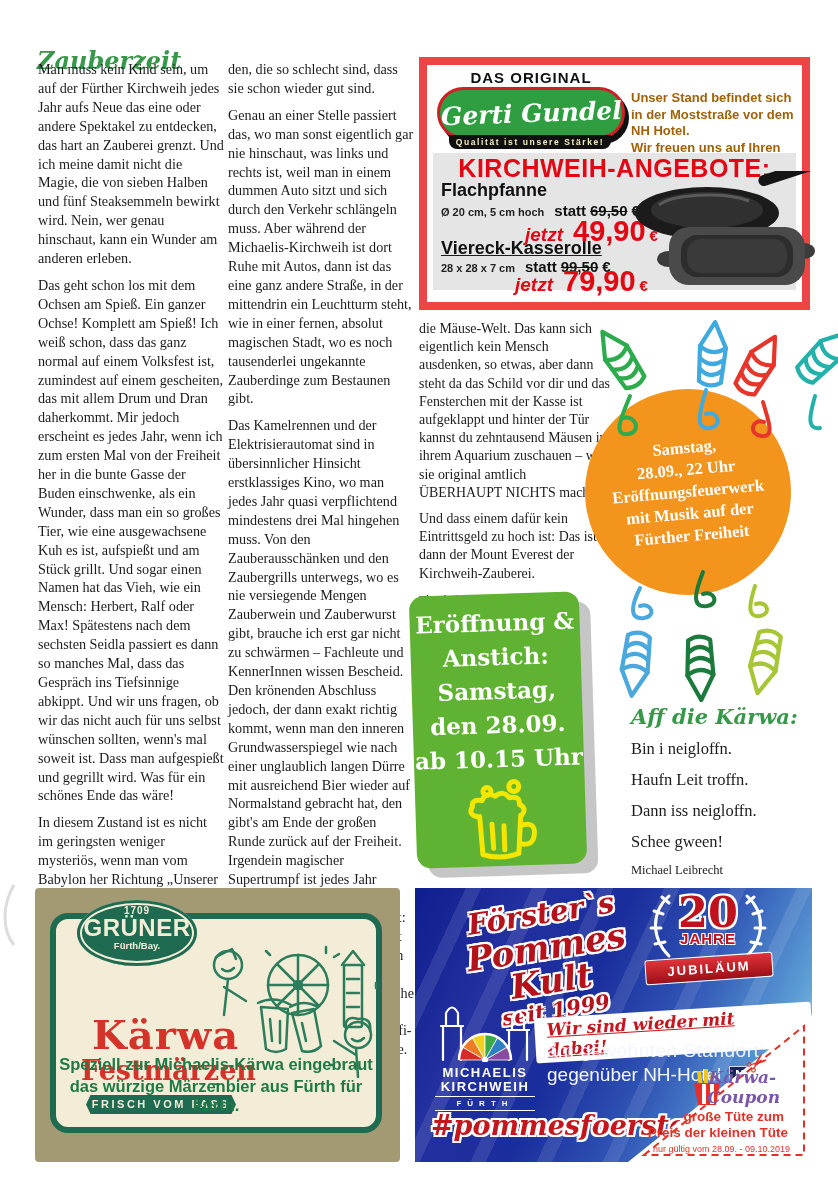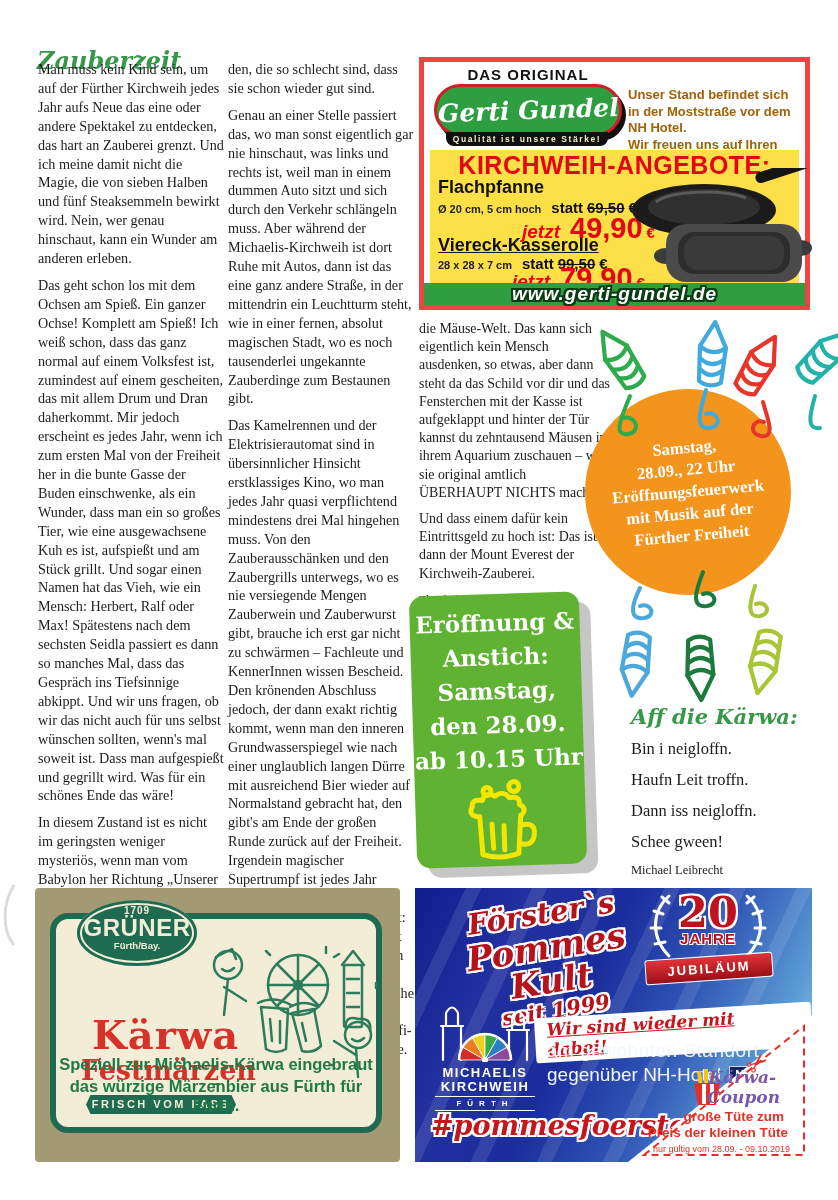--- a/index.html
+++ b/index.html
@@ -10,29 +10,29 @@
   
   .article-title{left:37px;top:30px;font:italic bold 24px "DejaVu Serif",serif;color:#38984a;}
   .col{line-height:18.9px;font-size:14.2px;text-align:left;}
   .col p{margin:0 0 8px 0;}
   #col1{left:38px;top:60px;width:186px;height:818px;}
   #col2{left:228px;top:60px;width:186px;height:818px;}
   #col3{left:419px;top:320px;width:192px;height:290px;font-size:13.9px;line-height:18.2px;}
   .byline{font-size:12px;margin-top:2px;}
 
   
-  #gerti{left:419px;top:57px;width:391px;height:253px;border:5px solid #ef4444;background:#fff;box-sizing:border-box;}
+  #gerti{left:419px;top:57px;width:391px;height:253px;border:8px solid #ef4444;background:#fff;box-sizing:border-box;}
   .gerti-kicker{left:14px;top:4px;width:180px;text-align:center;font:bold 15px "Liberation Sans",sans-serif;letter-spacing:1px;color:#111;}
   .gerti-pill{left:10px;top:22px;width:182px;height:46px;background:#2f9e41;border:3px solid #cf2027;border-radius:999px;
               box-shadow:4px 5px 0 #101010;display:flex;align-items:center;justify-content:center;}
   .gerti-script{font:italic bold 25px "DejaVu Serif",serif;color:#fff;transform:rotate(-2deg);}
   .gerti-tagbar{left:22px;top:70px;width:162px;height:14px;background:#101010;border-radius:0 0 8px 8px;
                 font:bold 8.5px "Liberation Sans",sans-serif;color:#f4eec2;letter-spacing:1.6px;text-align:center;line-height:14px;}
   .gerti-info{left:204px;top:25px;width:178px;font:bold 13px "Liberation Sans",sans-serif;line-height:16.5px;color:#a16207;}
-  .gerti-panel{left:6px;top:88px;right:6px;height:137px;background:#fde047;}
+  .gerti-panel{left:6px;top:88px;right:6px;height:137px;background:#e5e5e5;}
   .gerti-headline{left:0;top:1px;width:100%;text-align:center;font:bold 25px "Liberation Sans",sans-serif;color:#e30613;letter-spacing:0.5px;}
   .p-name{font:bold 18px "Liberation Sans",sans-serif;color:#111;}
   .p-size{font:bold 11px "Liberation Sans",sans-serif;color:#222;}
   .p-statt{font:bold 15px "Liberation Sans",sans-serif;color:#111;}
   .p-old{text-decoration:line-through;}
   .p-jetzt{font:italic bold 19px "Liberation Sans",sans-serif;color:#e30613;margin-right:6px;}
   .p-price{font:bold 29px "Liberation Sans",sans-serif;color:#e30613;}
   .p-eur{font:bold 15px "Liberation Sans",sans-serif;color:#e30613;}
   .gerti-footer{left:0;bottom:0;width:100%;height:22px;background:#2f9e41;text-align:center;}
   .gerti-url{font:italic bold 19px "Liberation Sans",sans-serif;color:#fff;letter-spacing:1px;line-height:22px;
@@ -176,23 +176,20 @@
 
       <svg class="abs" style="left:218px;top:68px;" width="170" height="70" viewBox="0 0 170 70">
         <ellipse cx="18" cy="38" rx="12" ry="8" fill="#3c3c3c"></ellipse>
         <ellipse cx="152" cy="30" rx="12" ry="8" fill="#3c3c3c"></ellipse>
         <rect x="18" y="6" width="136" height="58" rx="20" fill="#4a4a4a"></rect>
         <rect x="30" y="14" width="112" height="42" rx="16" fill="#2d2d2d"></rect>
         <rect x="36" y="18" width="100" height="34" rx="14" fill="#3a3a3a"></rect>
       </svg>
     </div>
 
-    <div class="abs gerti-footer">
-      <span class="gerti-url">www.gerti-gundel.de</span>
-    </div>
   </div>
 
   <div class="abs" id="bubble">
     <div class="inner">
       <div>Samstag,</div>
       <div>28.09., 22 Uhr</div>
       <div>Eröffnungsfeuerwerk</div>
       <div>mit Musik auf der</div>
       <div>Fürther Freiheit</div>
     </div>

